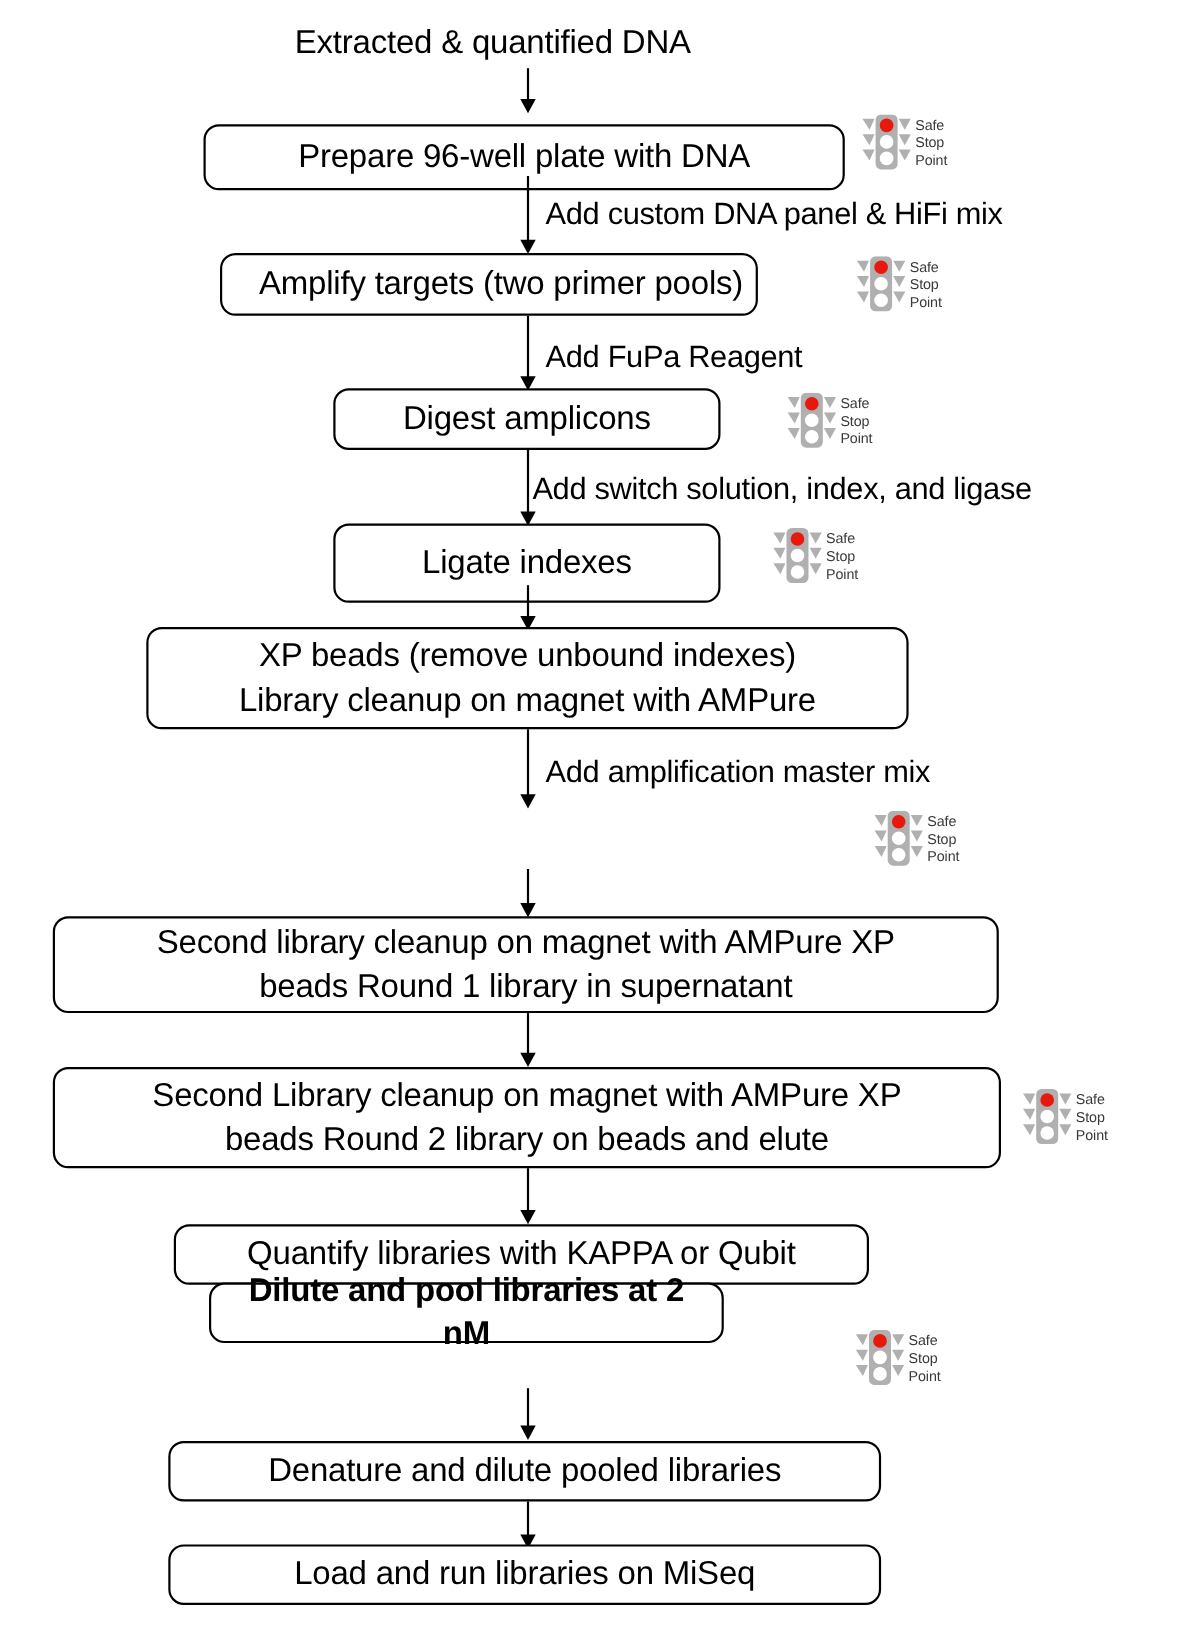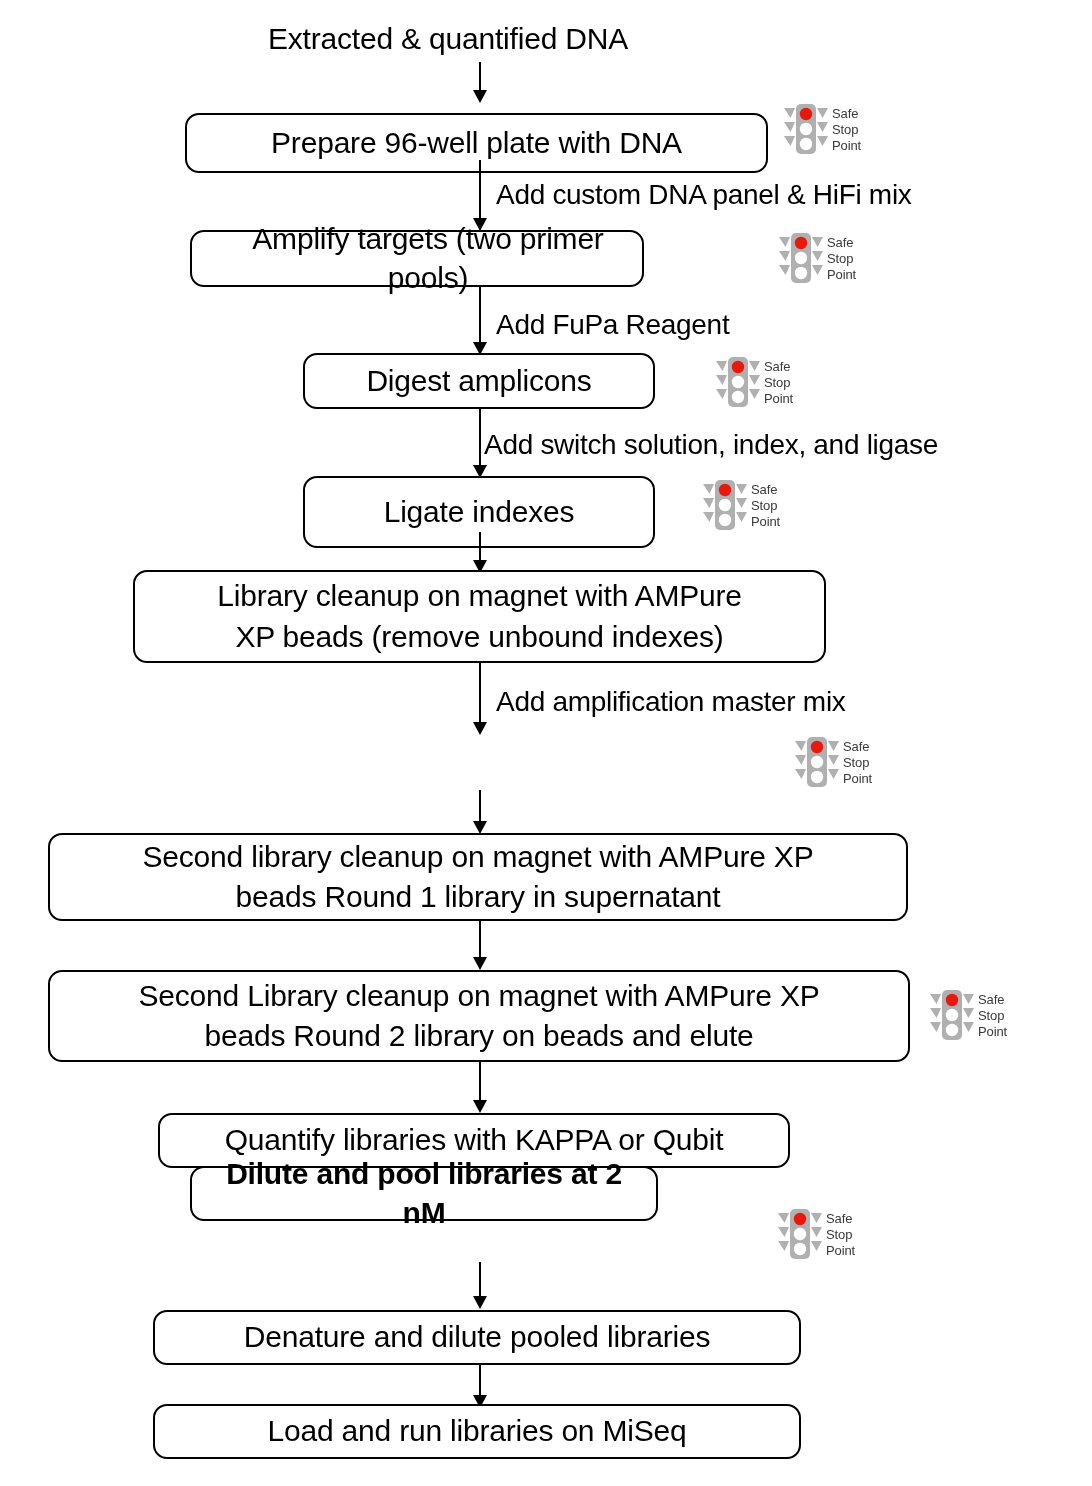--- a/index.html
+++ b/index.html
@@ -110,21 +110,21 @@
       <span>Point</span>
     </div>
   </div>
 
   <svg class="connector" style="left:470px; top:160px;" width="30" height="72">
     <line x1="10" y1="0" x2="10" y2="60" stroke="#000" stroke-width="2"></line>
     <polygon points="3,58 17,58 10,71" fill="#000"></polygon>
   </svg>
   <div class="edge-label" style="left:496px; top:178px;">Add custom DNA panel &amp; HiFi mix</div>
 
-  <div class="node" style="left:190px; top:230px; width:454px; height:57px;padding-left:32px;">Amplify targets (two primer pools)</div>
+  <div class="node" style="left:200px; top:230px; width:489px; height:57px;padding-left:32px;">Amplify targets (two primer pools)</div>
   <div class="tl" style="left:779px; top:233px;">
     <div class="tl-fig">
       <svg width="44" height="52" viewBox="0 0 44 52">
         <g fill="#b0b0b0">
           <polygon points="0,4 11,4 6.5,14"></polygon>
             <polygon points="0,18 11,18 6.5,28"></polygon>
             <polygon points="0,32 11,32 6.5,42"></polygon>
           <polygon points="33,4 44,4 38.5,14"></polygon>
             <polygon points="33,18 44,18 38.5,28"></polygon>
             <polygon points="33,32 44,32 38.5,42"></polygon>
@@ -204,22 +204,22 @@
       <span>Point</span>
     </div>
   </div>
 
   <svg class="connector" style="left:470px; top:532px;" width="30" height="42">
     <line x1="10" y1="0" x2="10" y2="30" stroke="#000" stroke-width="2"></line>
     <polygon points="3,28 17,28 10,41" fill="#000"></polygon>
   </svg>
 
   <div class="node two-line" style="left:133px; top:570px; width:693px; height:93px; flex-direction:column;">
+    <span>XP beads (remove unbound indexes)</span>
     <span>Library cleanup on magnet with AMPure</span>
-    <span>XP beads (remove unbound indexes)</span>
   </div>
 
   <svg class="connector" style="left:470px; top:663px;" width="30" height="73">
     <line x1="10" y1="0" x2="10" y2="61" stroke="#000" stroke-width="2"></line>
     <polygon points="3,59 17,59 10,72" fill="#000"></polygon>
   </svg>
   <div class="edge-label" style="left:496px; top:685px;">Add amplification master mix</div>
 
   <div class="tl" style="left:795px; top:737px;">
     <div class="tl-fig">

